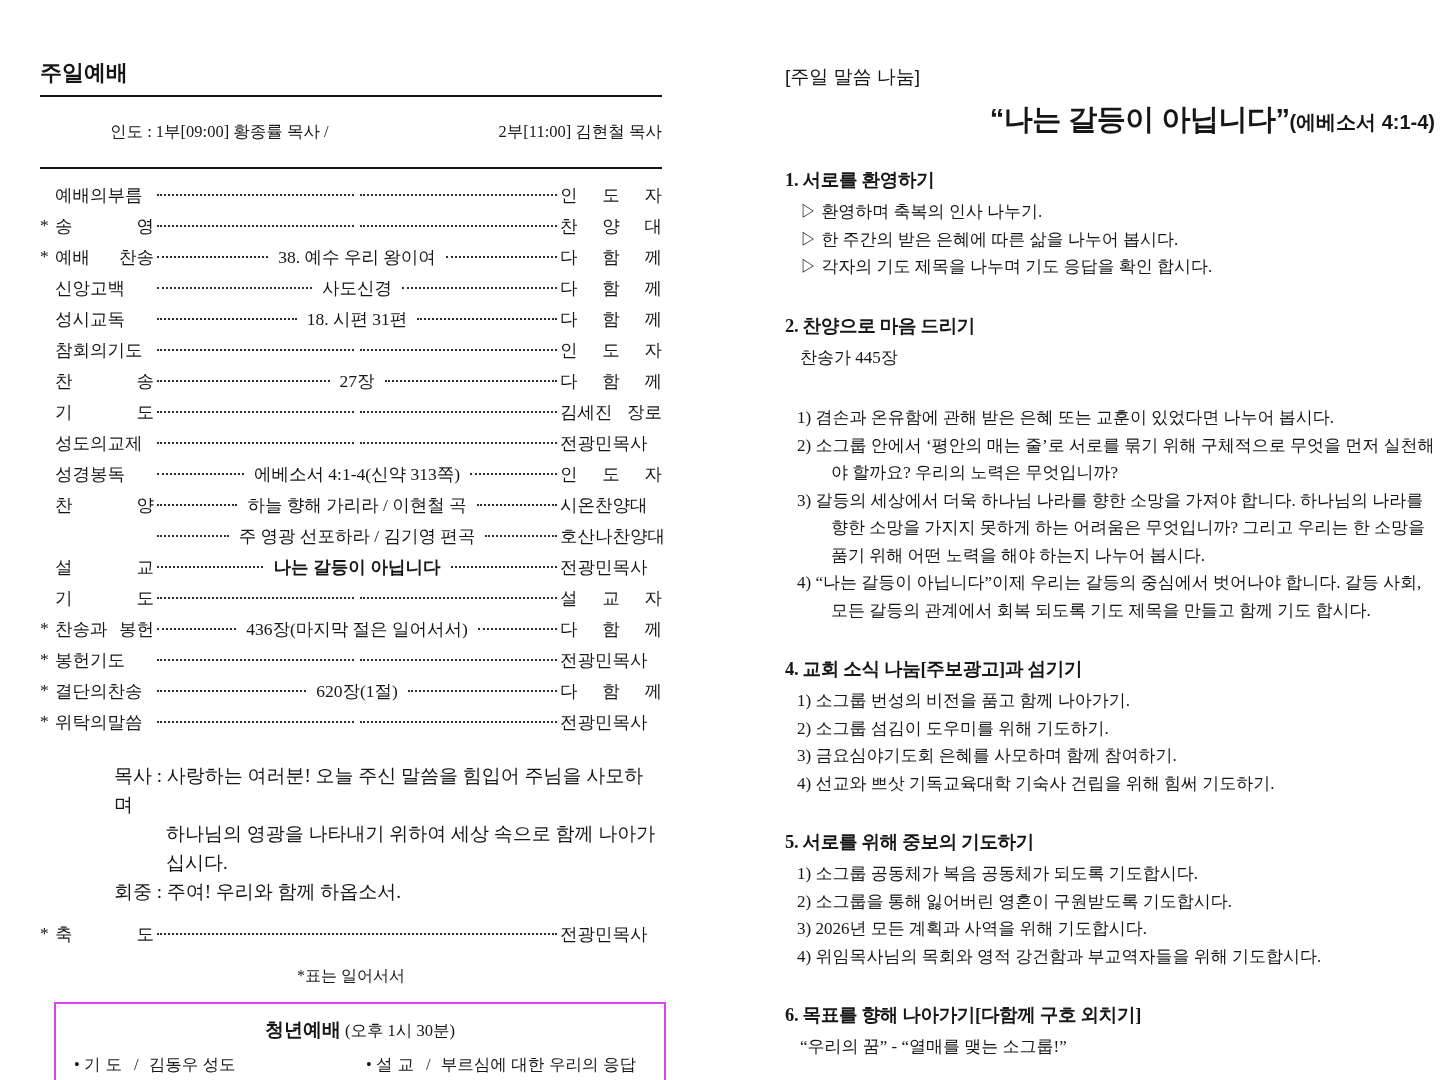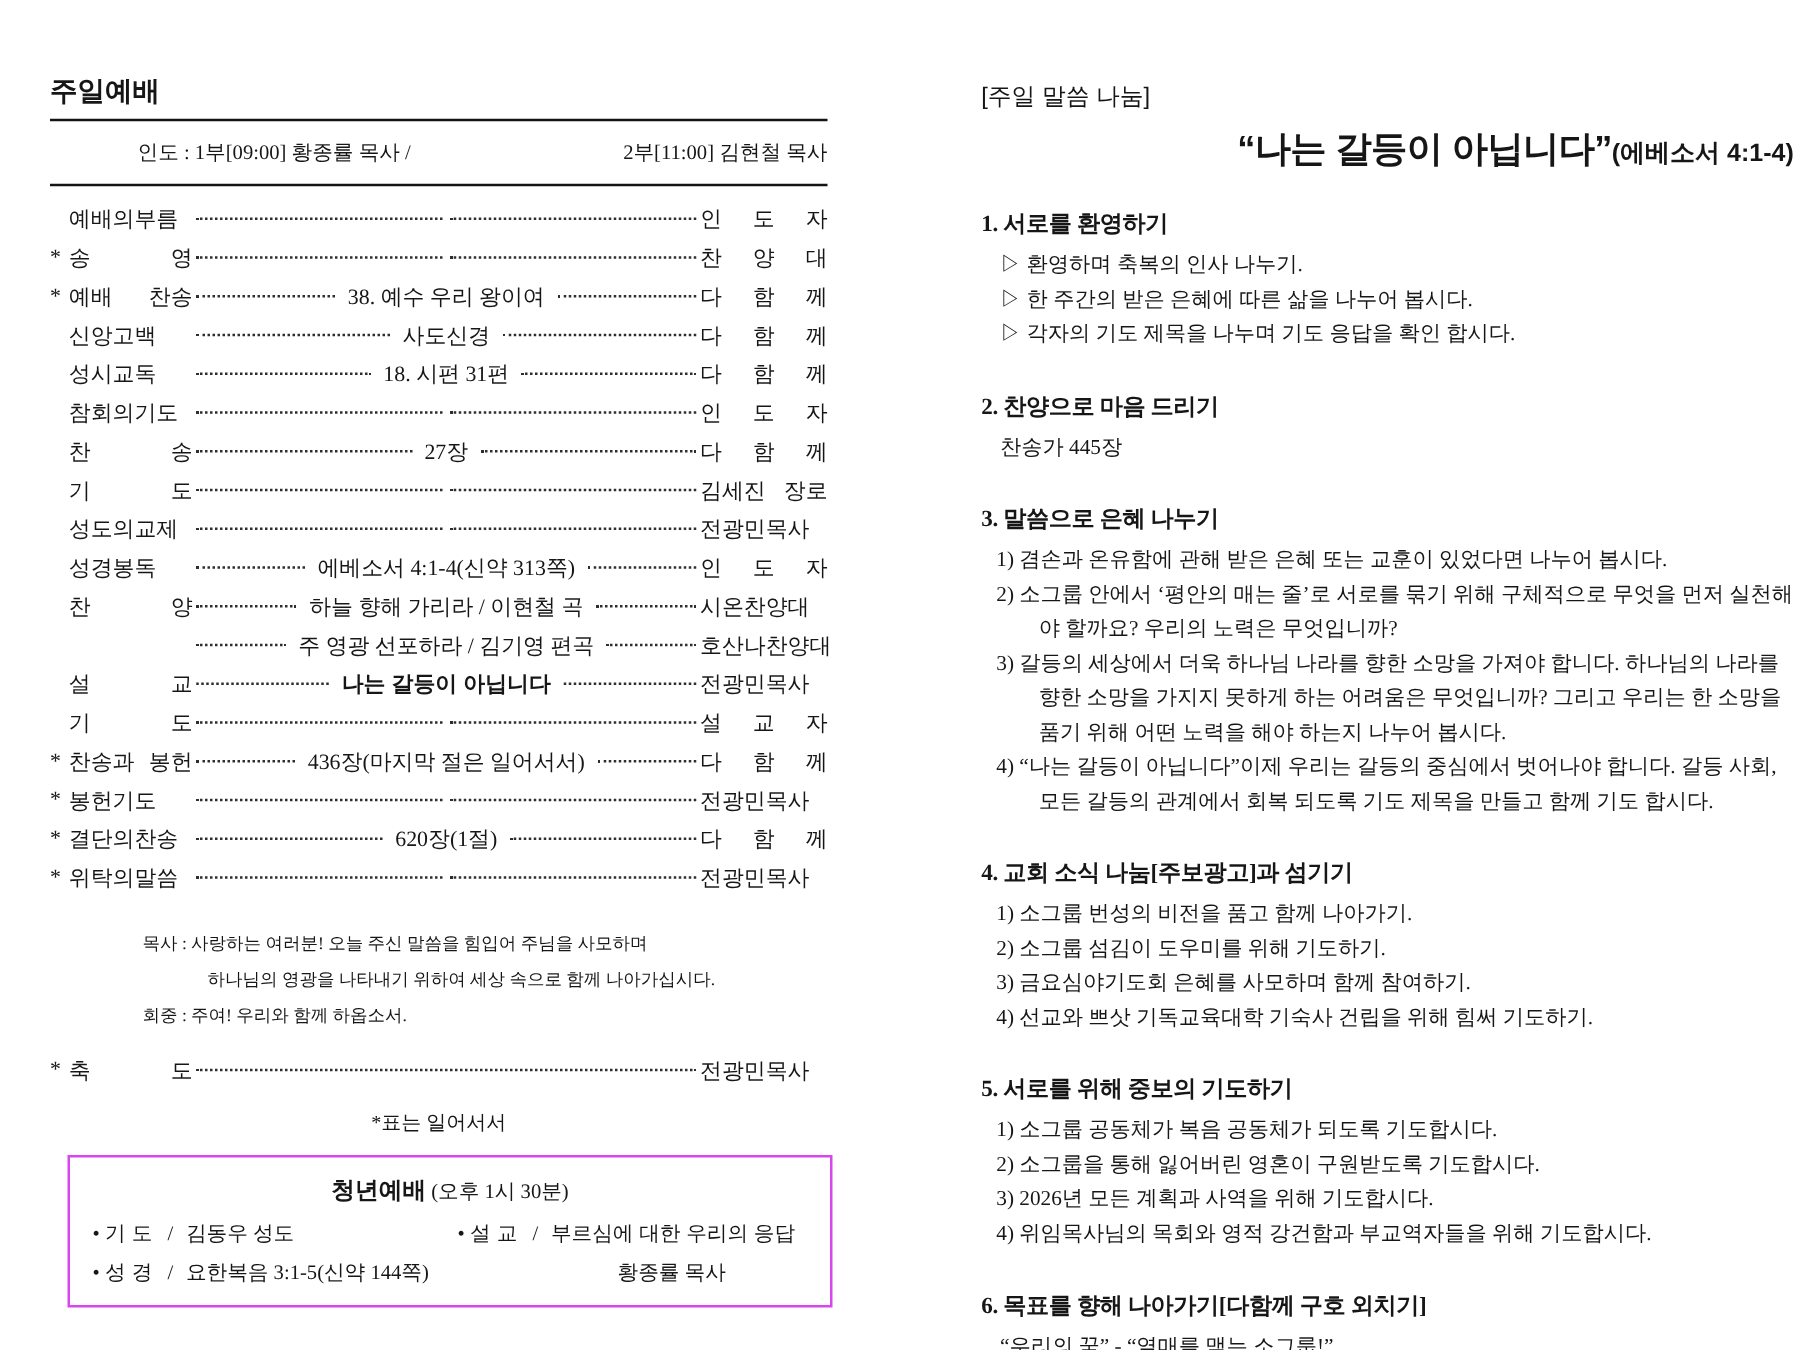--- a/index.html
+++ b/index.html
@@ -6,32 +6,32 @@
   body{
     width:1440px;height:1080px;background:#ffffff;color:#161616;
     font-family:"Liberation Serif", serif;position:relative;overflow:hidden;
   }
   .page-left{position:absolute;left:40px;top:60px;width:622px;}
   .page-right{position:absolute;left:785px;top:64px;width:650px;}
 
   
   .worship-title{font-family:"Liberation Sans", sans-serif;font-weight:700;font-size:22px;line-height:26px;margin-bottom:9px;}
   .rule{border-top:2px solid #141414;height:0;}
-  .leaders{display:flex;justify-content:space-between;font-size:16.5px;padding:14px 0;}
+  .leaders{display:flex;justify-content:space-between;font-size:16.5px;padding:24px 0;}
   .leaders .p1{margin-left:70px;}
   .order{margin-top:10px;}
   .row{display:flex;align-items:center;height:31px;font-size:17.5px;}
   .star{width:15px;flex:0 0 15px;}
   .olabel{width:99px;flex:0 0 99px;text-align:justify;text-align-last:justify;white-space:nowrap;}
   .dots{flex:1 1 auto;height:0;border-bottom:2px dotted #2e2e2e;margin:0 3px;}
   .mid{padding:0 7px;white-space:nowrap;}
   .mid:empty{display:none;padding:0;}
   .mid.bold{font-family:"Liberation Sans", sans-serif;font-weight:700;}
   .oby{width:102px;flex:0 0 102px;text-align:justify;text-align-last:justify;white-space:nowrap;}
-  .call{margin:24px 0 0 74px;font-size:14px;line-height:29px;}
+  .call{margin:24px 0 0 74px;font-size:19px;line-height:29px;}
   .call .cline.indent{padding-left:52px;}
   .benediction{margin-top:12px;}
   .footnote{text-align:center;font-size:16px;margin-top:17px;}
   .youth-box{border:2px solid #d946ef;margin:15px 0 0 14px;width:572px;padding:13px 18px 15px 18px;}
   .youth-head{text-align:center;margin-bottom:11px;}
   .youth-title{font-family:"Liberation Sans", sans-serif;font-weight:700;font-size:19px;}
   .youth-time{font-size:16.5px;}
   .youth-grid{display:grid;grid-template-columns:292px 1fr;row-gap:9px;font-size:16.5px;}
   .yitem{white-space:nowrap;}
   .ylabel{display:inline-block;width:38px;text-align:justify;text-align-last:justify;}
@@ -302,24 +302,20 @@
           <span>2.</span>
           <span>찬양으로 마음 드리기</span>
         </div>
         <div class="sec-items">
 
             <div class="sitem">찬송가 445장</div>
           </div>
       </div>
 
       <div class="sec">
-        <div class="sec-h">
-          <span>3.</span>
-          <span>말씀으로 은혜 나누기</span>
-        </div>
         <div class="sec-items">
 
             <div class="sitem hang">1) 겸손과 온유함에 관해 받은 은혜 또는 교훈이 있었다면 나누어 봅시다.</div>
 
             <div class="sitem hang">2) 소그룹 안에서 ‘평안의 매는 줄’로 서로를 묶기 위해 구체적으로 무엇을 먼저 실천해야 할까요? 우리의 노력은 무엇입니까?</div>
 
             <div class="sitem hang">3) 갈등의 세상에서 더욱 하나님 나라를 향한 소망을 가져야 합니다. 하나님의 나라를 향한 소망을 가지지 못하게 하는 어려움은 무엇입니까? 그리고 우리는 한 소망을 품기 위해 어떤 노력을 해야 하는지 나누어 봅시다.</div>
 
             <div class="sitem hang">4) “나는 갈등이 아닙니다”이제 우리는 갈등의 중심에서 벗어나야 합니다. 갈등 사회, 모든 갈등의 관계에서 회복 되도록 기도 제목을 만들고 함께 기도 합시다.</div>
           </div>

